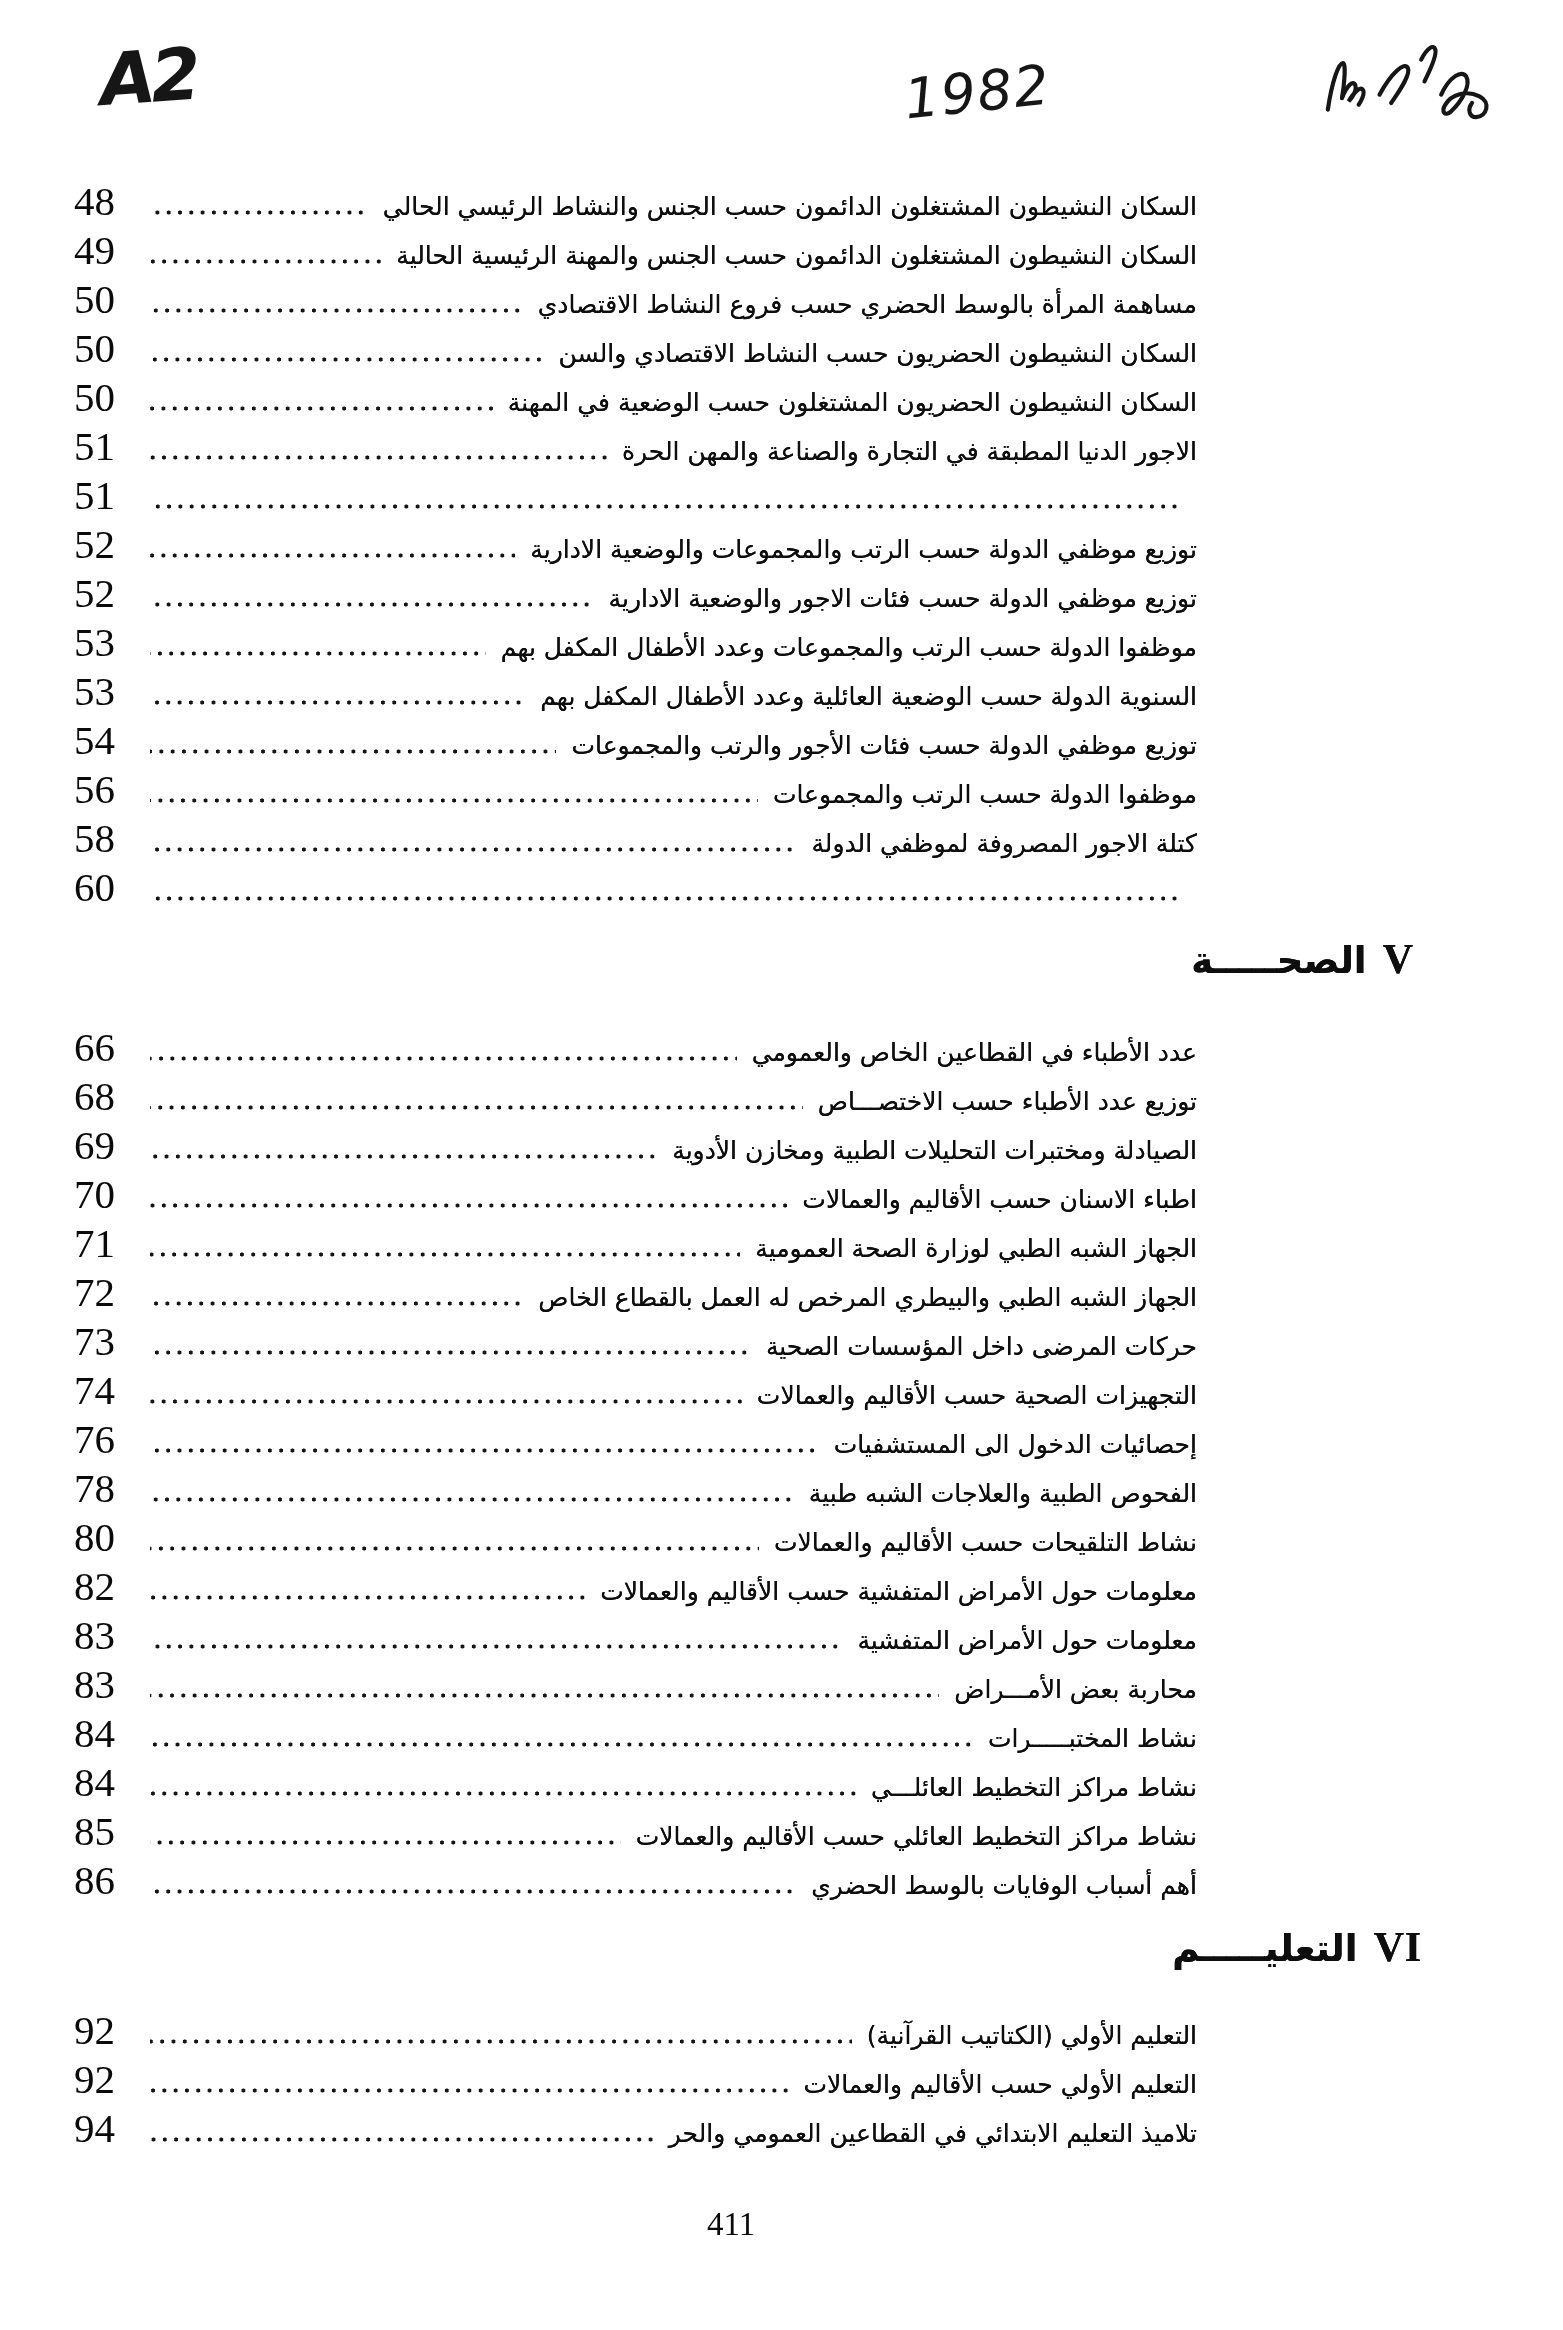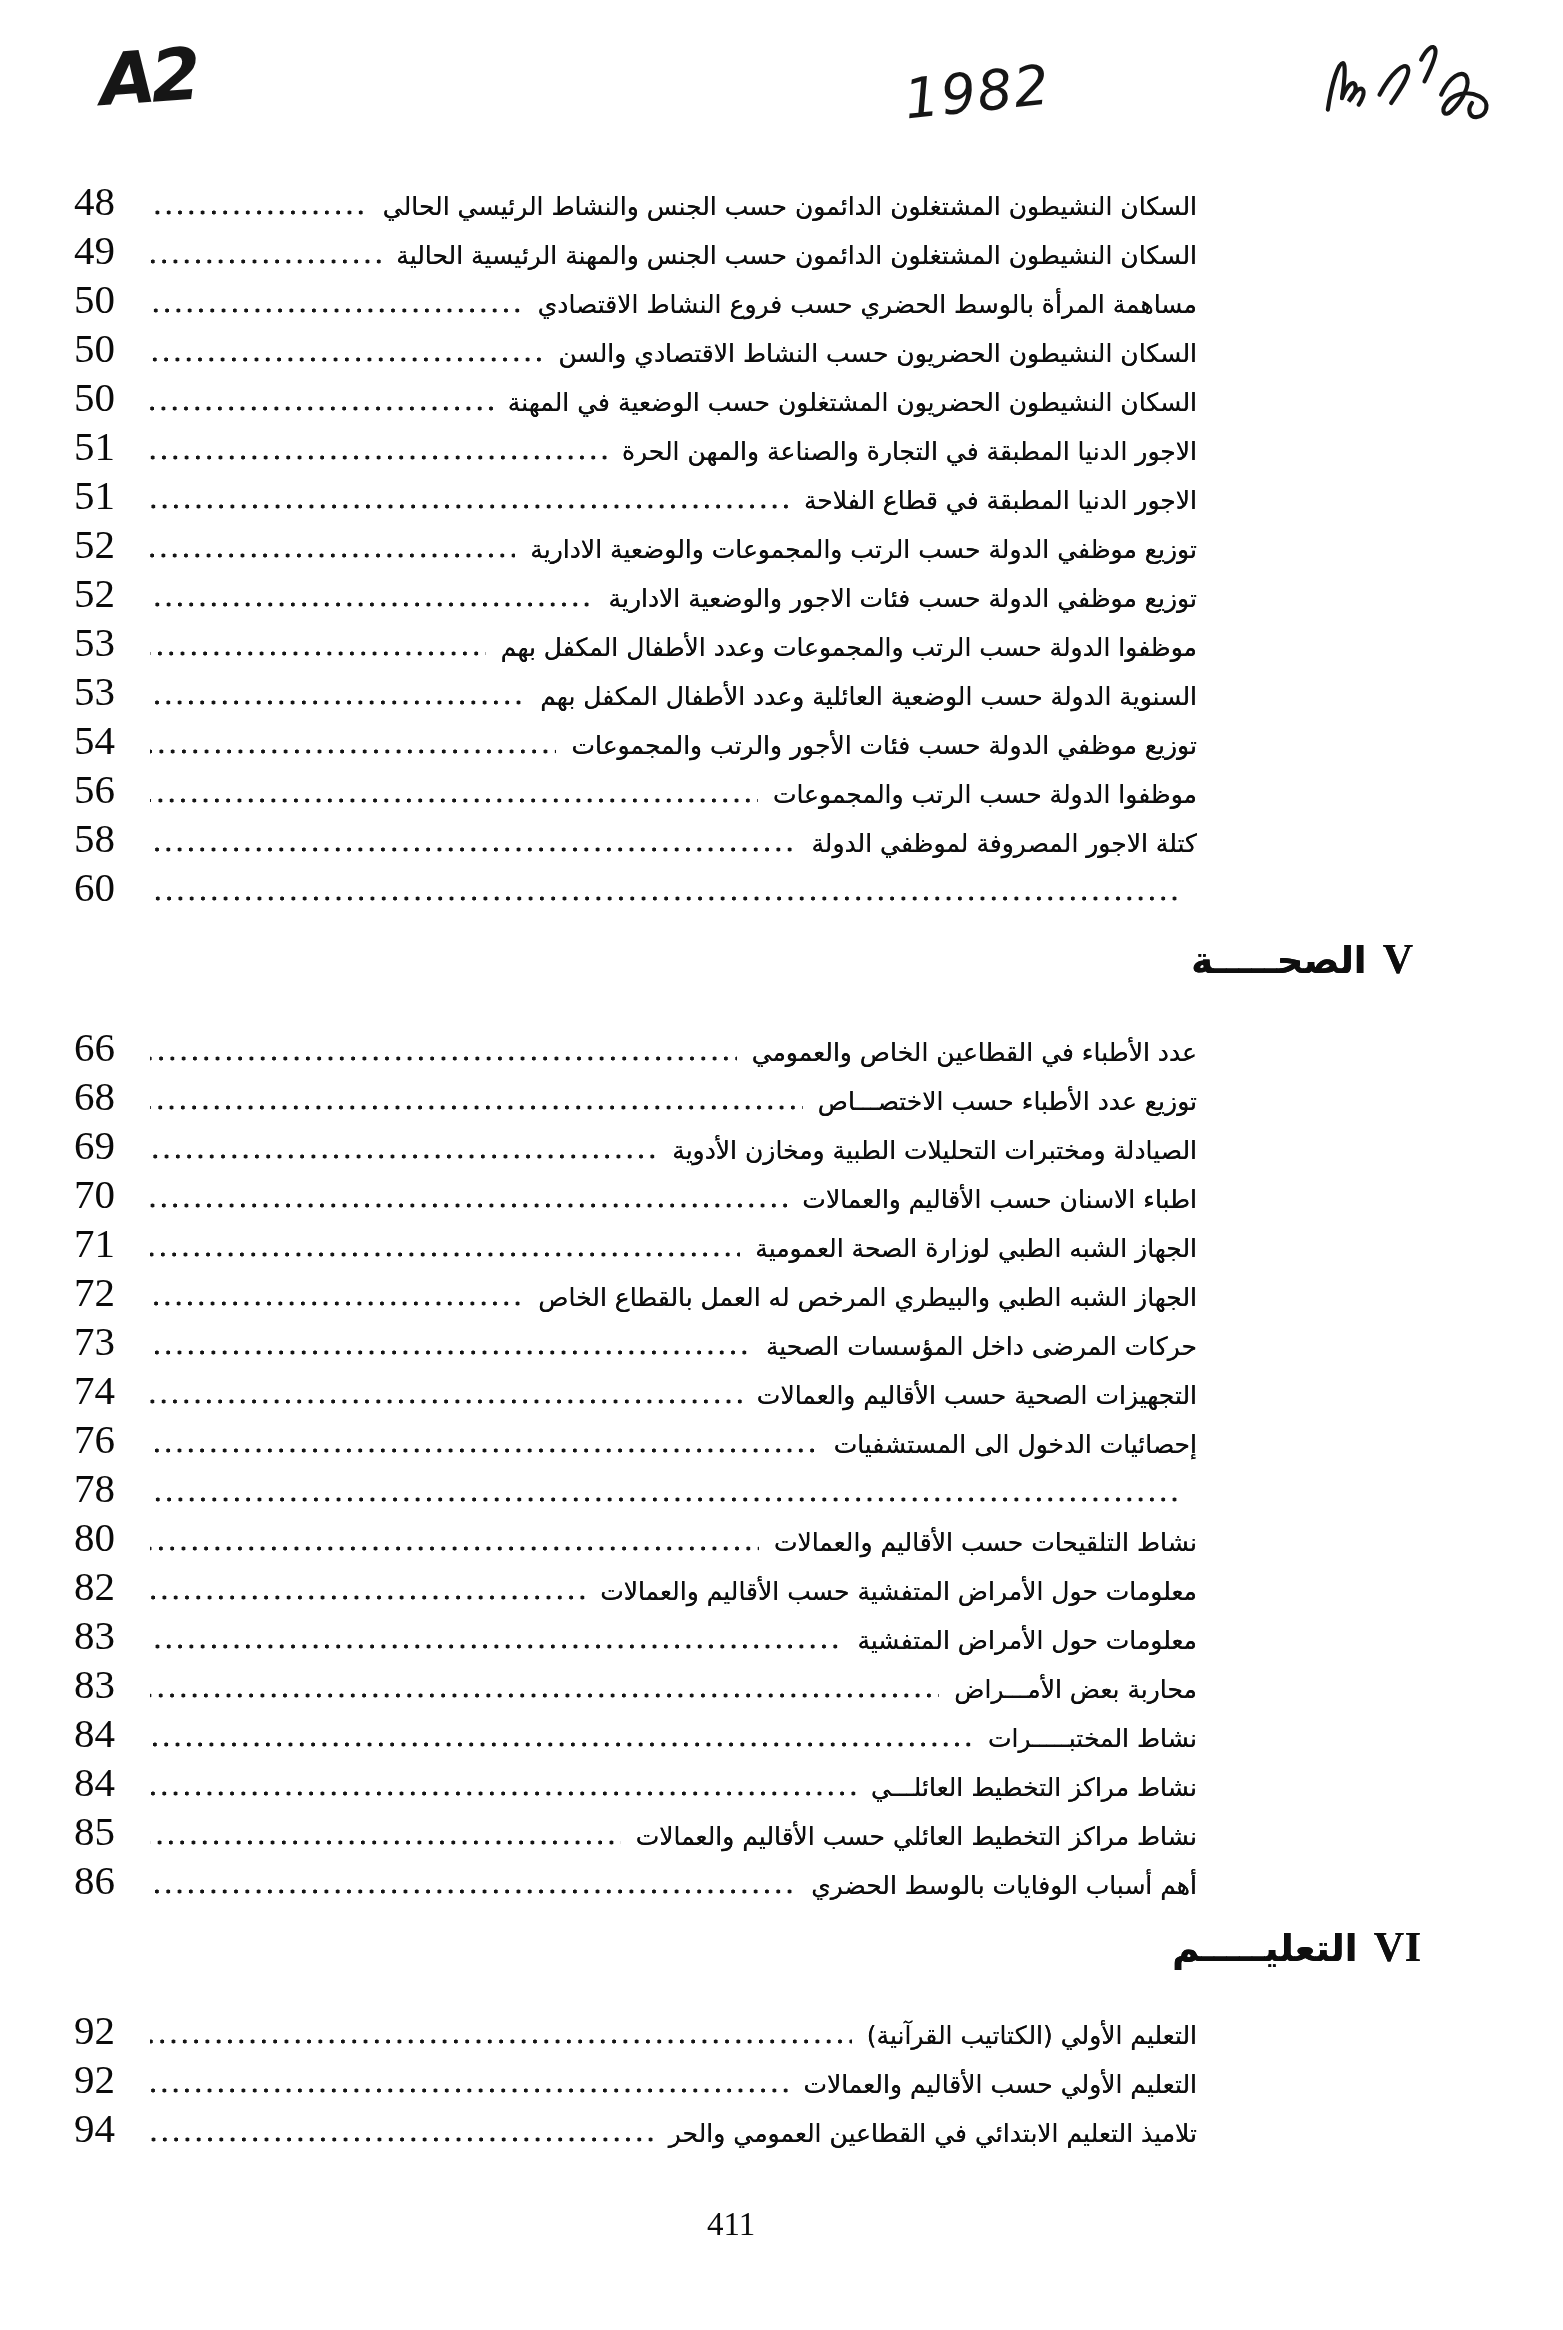--- a/index.html
+++ b/index.html
@@ -146,21 +146,20 @@
           <span class="title">السكان النشيطون الحضريون المشتغلون حسب الوضعية في المهنة</span>
           <span class="leader"></span>
           <span class="num">50</span>
         </div>
         <div class="row">
           <span class="title">الاجور الدنيا المطبقة في التجارة والصناعة والمهن الحرة</span>
           <span class="leader"></span>
           <span class="num">51</span>
         </div>
         <div class="row">
-          <span class="title">الاجور الدنيا المطبقة في قطاع الفلاحة</span>
           <span class="leader"></span>
           <span class="num">51</span>
         </div>
         <div class="row">
           <span class="title">توزيع موظفي الدولة حسب الرتب والمجموعات والوضعية الادارية</span>
           <span class="leader"></span>
           <span class="num">52</span>
         </div>
         <div class="row">
           <span class="title">توزيع موظفي الدولة حسب فئات الاجور والوضعية الادارية</span>
@@ -237,20 +236,21 @@
           <span class="title">التجهيزات الصحية حسب الأقاليم والعمالات</span>
           <span class="leader"></span>
           <span class="num">74</span>
         </div>
         <div class="row">
           <span class="title">إحصائيات الدخول الى المستشفيات</span>
           <span class="leader"></span>
           <span class="num">76</span>
         </div>
         <div class="row">
+          <span class="title">الفحوص الطبية والعلاجات الشبه طبية</span>
           <span class="leader"></span>
           <span class="num">78</span>
         </div>
         <div class="row">
           <span class="title">نشاط التلقيحات حسب الأقاليم والعمالات</span>
           <span class="leader"></span>
           <span class="num">80</span>
         </div>
         <div class="row">
           <span class="title">معلومات حول الأمراض المتفشية حسب الأقاليم والعمالات</span>

